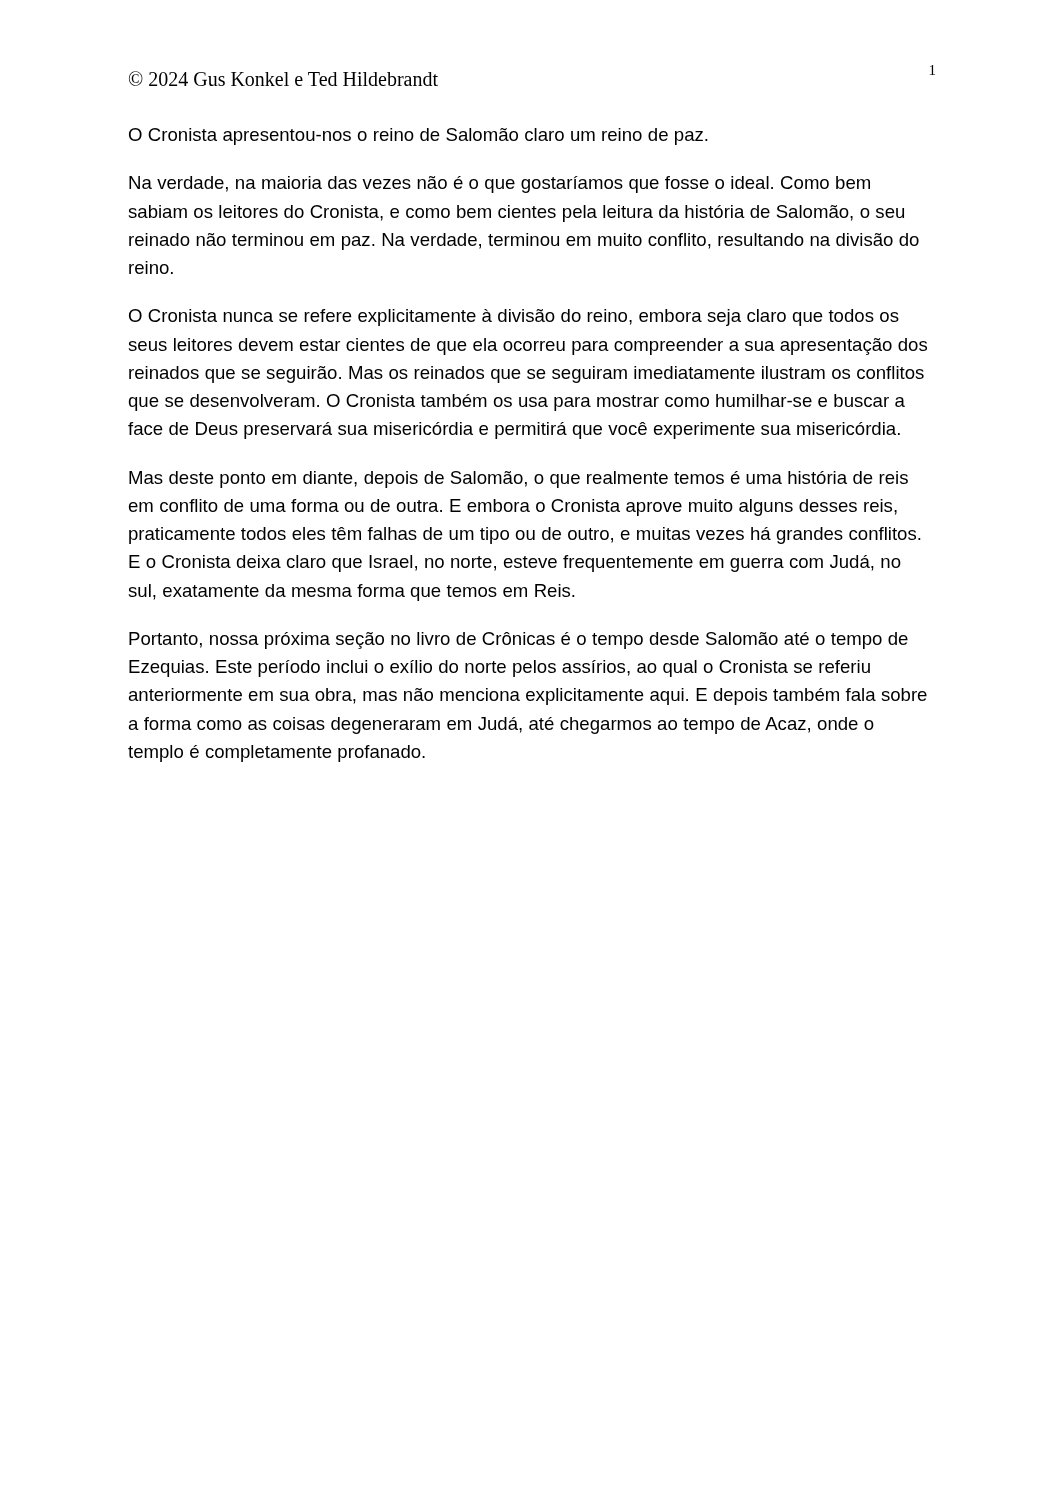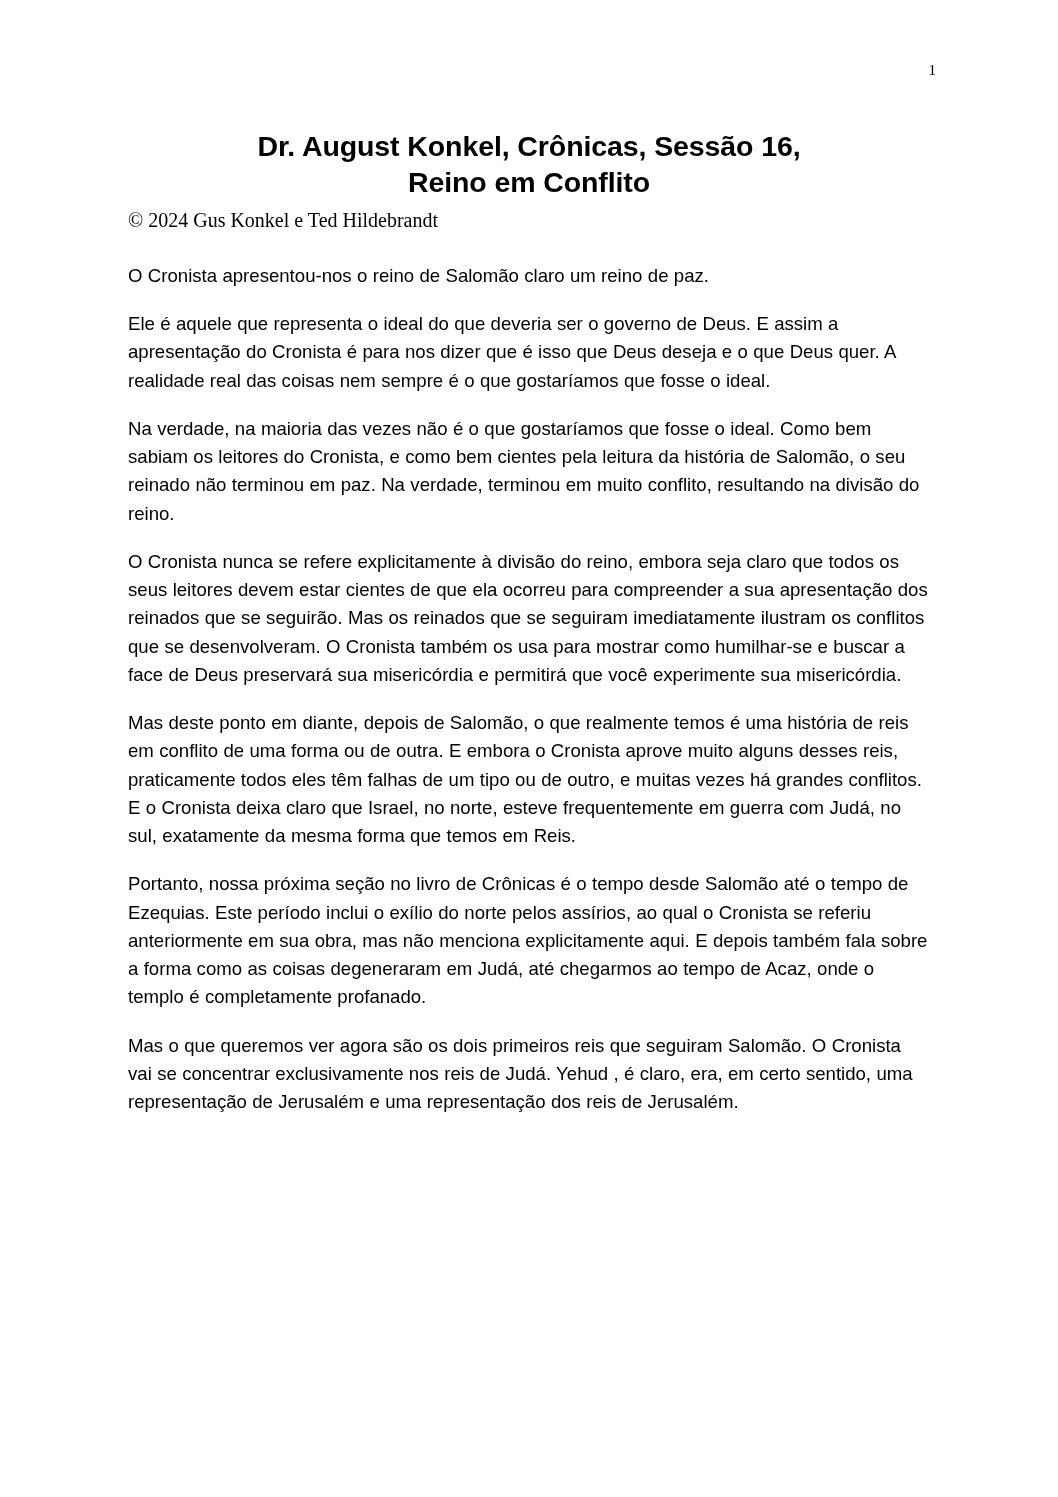--- a/index.html
+++ b/index.html
@@ -57,30 +57,24 @@
     word-spacing: 0.2px;
   }
 </style>
 </head>
 <body>
 
 <div class="page">
 
   <div class="page-number">1</div>
 
-  <h1 class="doc-title">
-    <span class="line1">Dr. August Konkel, Crônicas, Sessão 16,</span>
-    <span class="line2">Reino em Conflito</span>
-  </h1>
 
   <div class="copyright">© 2024 Gus Konkel e Ted Hildebrandt</div>
 
   <div class="body-text">
     <p class="para">O Cronista apresentou-nos o reino de Salomão claro um reino de paz.</p>
-    <p class="para">Ele é aquele que representa o ideal do que deveria ser o governo de Deus. E assim a apresentação do Cronista é para nos dizer que é isso que Deus deseja e o que Deus quer. A realidade real das coisas nem sempre é o que gostaríamos que fosse o ideal.</p>
     <p class="para">Na verdade, na maioria das vezes não é o que gostaríamos que fosse o ideal. Como bem sabiam os leitores do Cronista, e como bem cientes pela leitura da história de Salomão, o seu reinado não terminou em paz. Na verdade, terminou em muito conflito, resultando na divisão do reino.</p>
     <p class="para">O Cronista nunca se refere explicitamente à divisão do reino, embora seja claro que todos os seus leitores devem estar cientes de que ela ocorreu para compreender a sua apresentação dos reinados que se seguirão. Mas os reinados que se seguiram imediatamente ilustram os conflitos que se desenvolveram. O Cronista também os usa para mostrar como humilhar-se e buscar a face de Deus preservará sua misericórdia e permitirá que você experimente sua misericórdia.</p>
     <p class="para">Mas deste ponto em diante, depois de Salomão, o que realmente temos é uma história de reis em conflito de uma forma ou de outra. E embora o Cronista aprove muito alguns desses reis, praticamente todos eles têm falhas de um tipo ou de outro, e muitas vezes há grandes conflitos. E o Cronista deixa claro que Israel, no norte, esteve frequentemente em guerra com Judá, no sul, exatamente da mesma forma que temos em Reis.</p>
     <p class="para">Portanto, nossa próxima seção no livro de Crônicas é o tempo desde Salomão até o tempo de Ezequias. Este período inclui o exílio do norte pelos assírios, ao qual o Cronista se referiu anteriormente em sua obra, mas não menciona explicitamente aqui. E depois também fala sobre a forma como as coisas degeneraram em Judá, até chegarmos ao tempo de Acaz, onde o templo é completamente profanado.</p>
-    <p class="para">Mas o que queremos ver agora são os dois primeiros reis que seguiram Salomão. O Cronista vai se concentrar exclusivamente nos reis de Judá. Yehud , é claro, era, em certo sentido, uma representação de Jerusalém e uma representação dos reis de Jerusalém.</p>
   </div>
 
 </div>
 
 </body></html>

